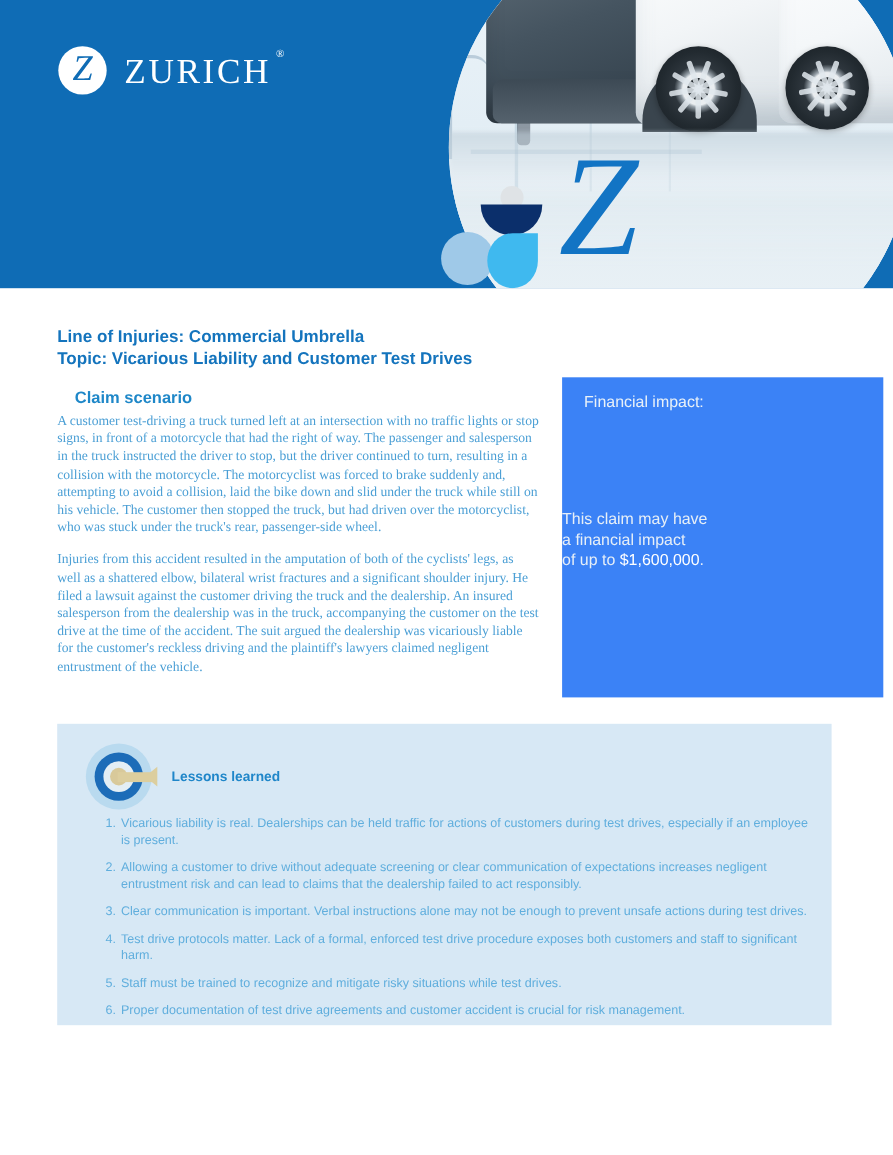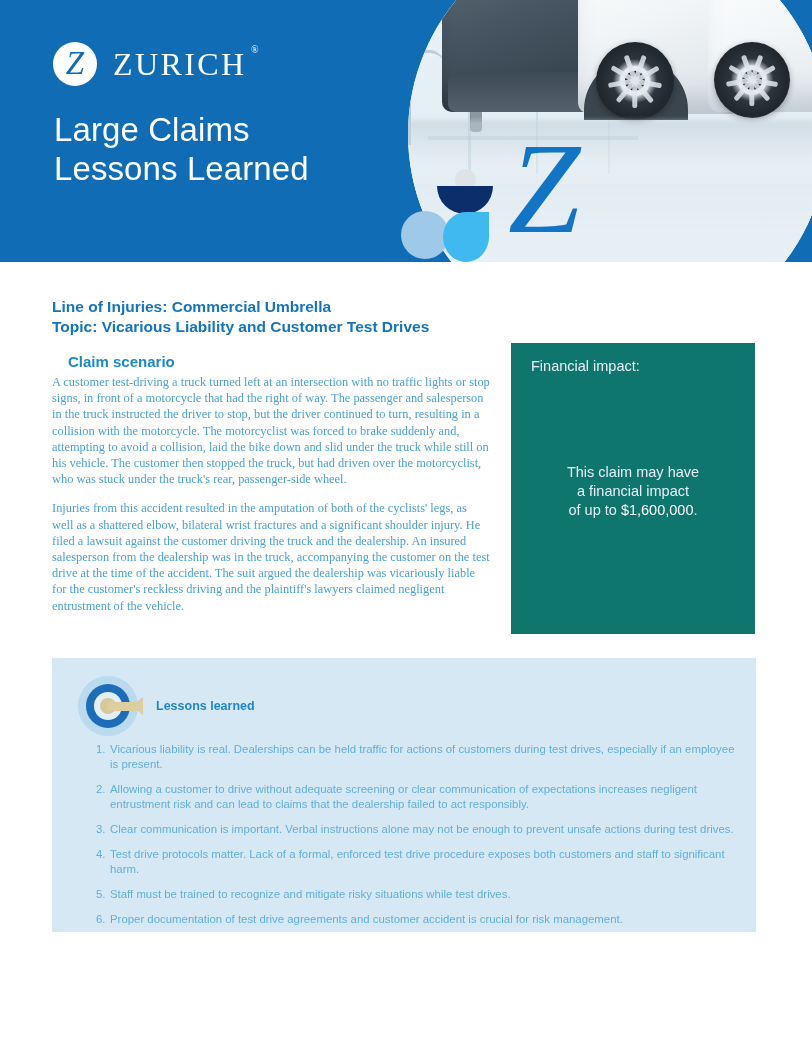--- a/index.html
+++ b/index.html
@@ -297,36 +297,36 @@
     font-size: 12.4px;
     line-height: 16.2px;
   }
   .scenario-body p { margin: 0 0 13px 0; font-family: Liberation Serif, serif; }
 
   
   .fin-box {
     position: absolute;
     left: 511px;
     top: 343px;
-    width: 244px;
+    width: 292px;
     height: 291px;
-    background: #0f766e;
+    background: #3b82f6;
   }
   .fin-title {
     position: absolute;
     left: 20px; top: 15px;
     color: #e9f1f8;
     font-size: 14.5px;
     font-weight: normal;
   }
   .fin-body {
     position: absolute;
     left: 0; right: 0;
     top: 120px;
-    text-align: center;
+    text-align: left;
     color: #e7eff7;
     font-size: 14.5px;
     line-height: 19px;
     white-space: pre-line;
   }
   .fin-body b { font-weight: normal; color: #ffffff; }
 
   
   .lessons-panel {
     position: absolute;
@@ -481,22 +481,20 @@
   <div class="logo">
     <div class="logo-mark">
       <div class="zglyph">Z</div>
     </div>
     <div class="logo-word">
       <span>ZURICH</span>
       <span class="logo-reg">®</span>
     </div>
   </div>
 
-  <div class="hero-title">Large Claims
-Lessons Learned</div>
 </div>
 
 <div class="lob-block">Line of Injuries: Commercial Umbrella
 Topic: Vicarious Liability and Customer Test Drives</div>
 
 <div class="scenario-head">Claim scenario</div>
 
 <div class="scenario-body">
   <p>A customer test-driving a truck turned left at an intersection with no traffic lights or stop signs, in front of a motorcycle that had the right of way. The passenger and salesperson in the truck instructed the driver to stop, but the driver continued to turn, resulting in a collision with the motorcycle. The motorcyclist was forced to brake suddenly and, attempting to avoid a collision, laid the bike down and slid under the truck while still on his vehicle. The customer then stopped the truck, but had driven over the motorcyclist, who was stuck under the truck's rear, passenger-side wheel.</p>
   <p>Injuries from this accident resulted in the amputation of both of the cyclists' legs, as well as a shattered elbow, bilateral wrist fractures and a significant shoulder injury. He filed a lawsuit against the customer driving the truck and the dealership. An insured salesperson from the dealership was in the truck, accompanying the customer on the test drive at the time of the accident. The suit argued the dealership was vicariously liable for the customer's reckless driving and the plaintiff's lawyers claimed negligent entrustment of the vehicle.</p>

